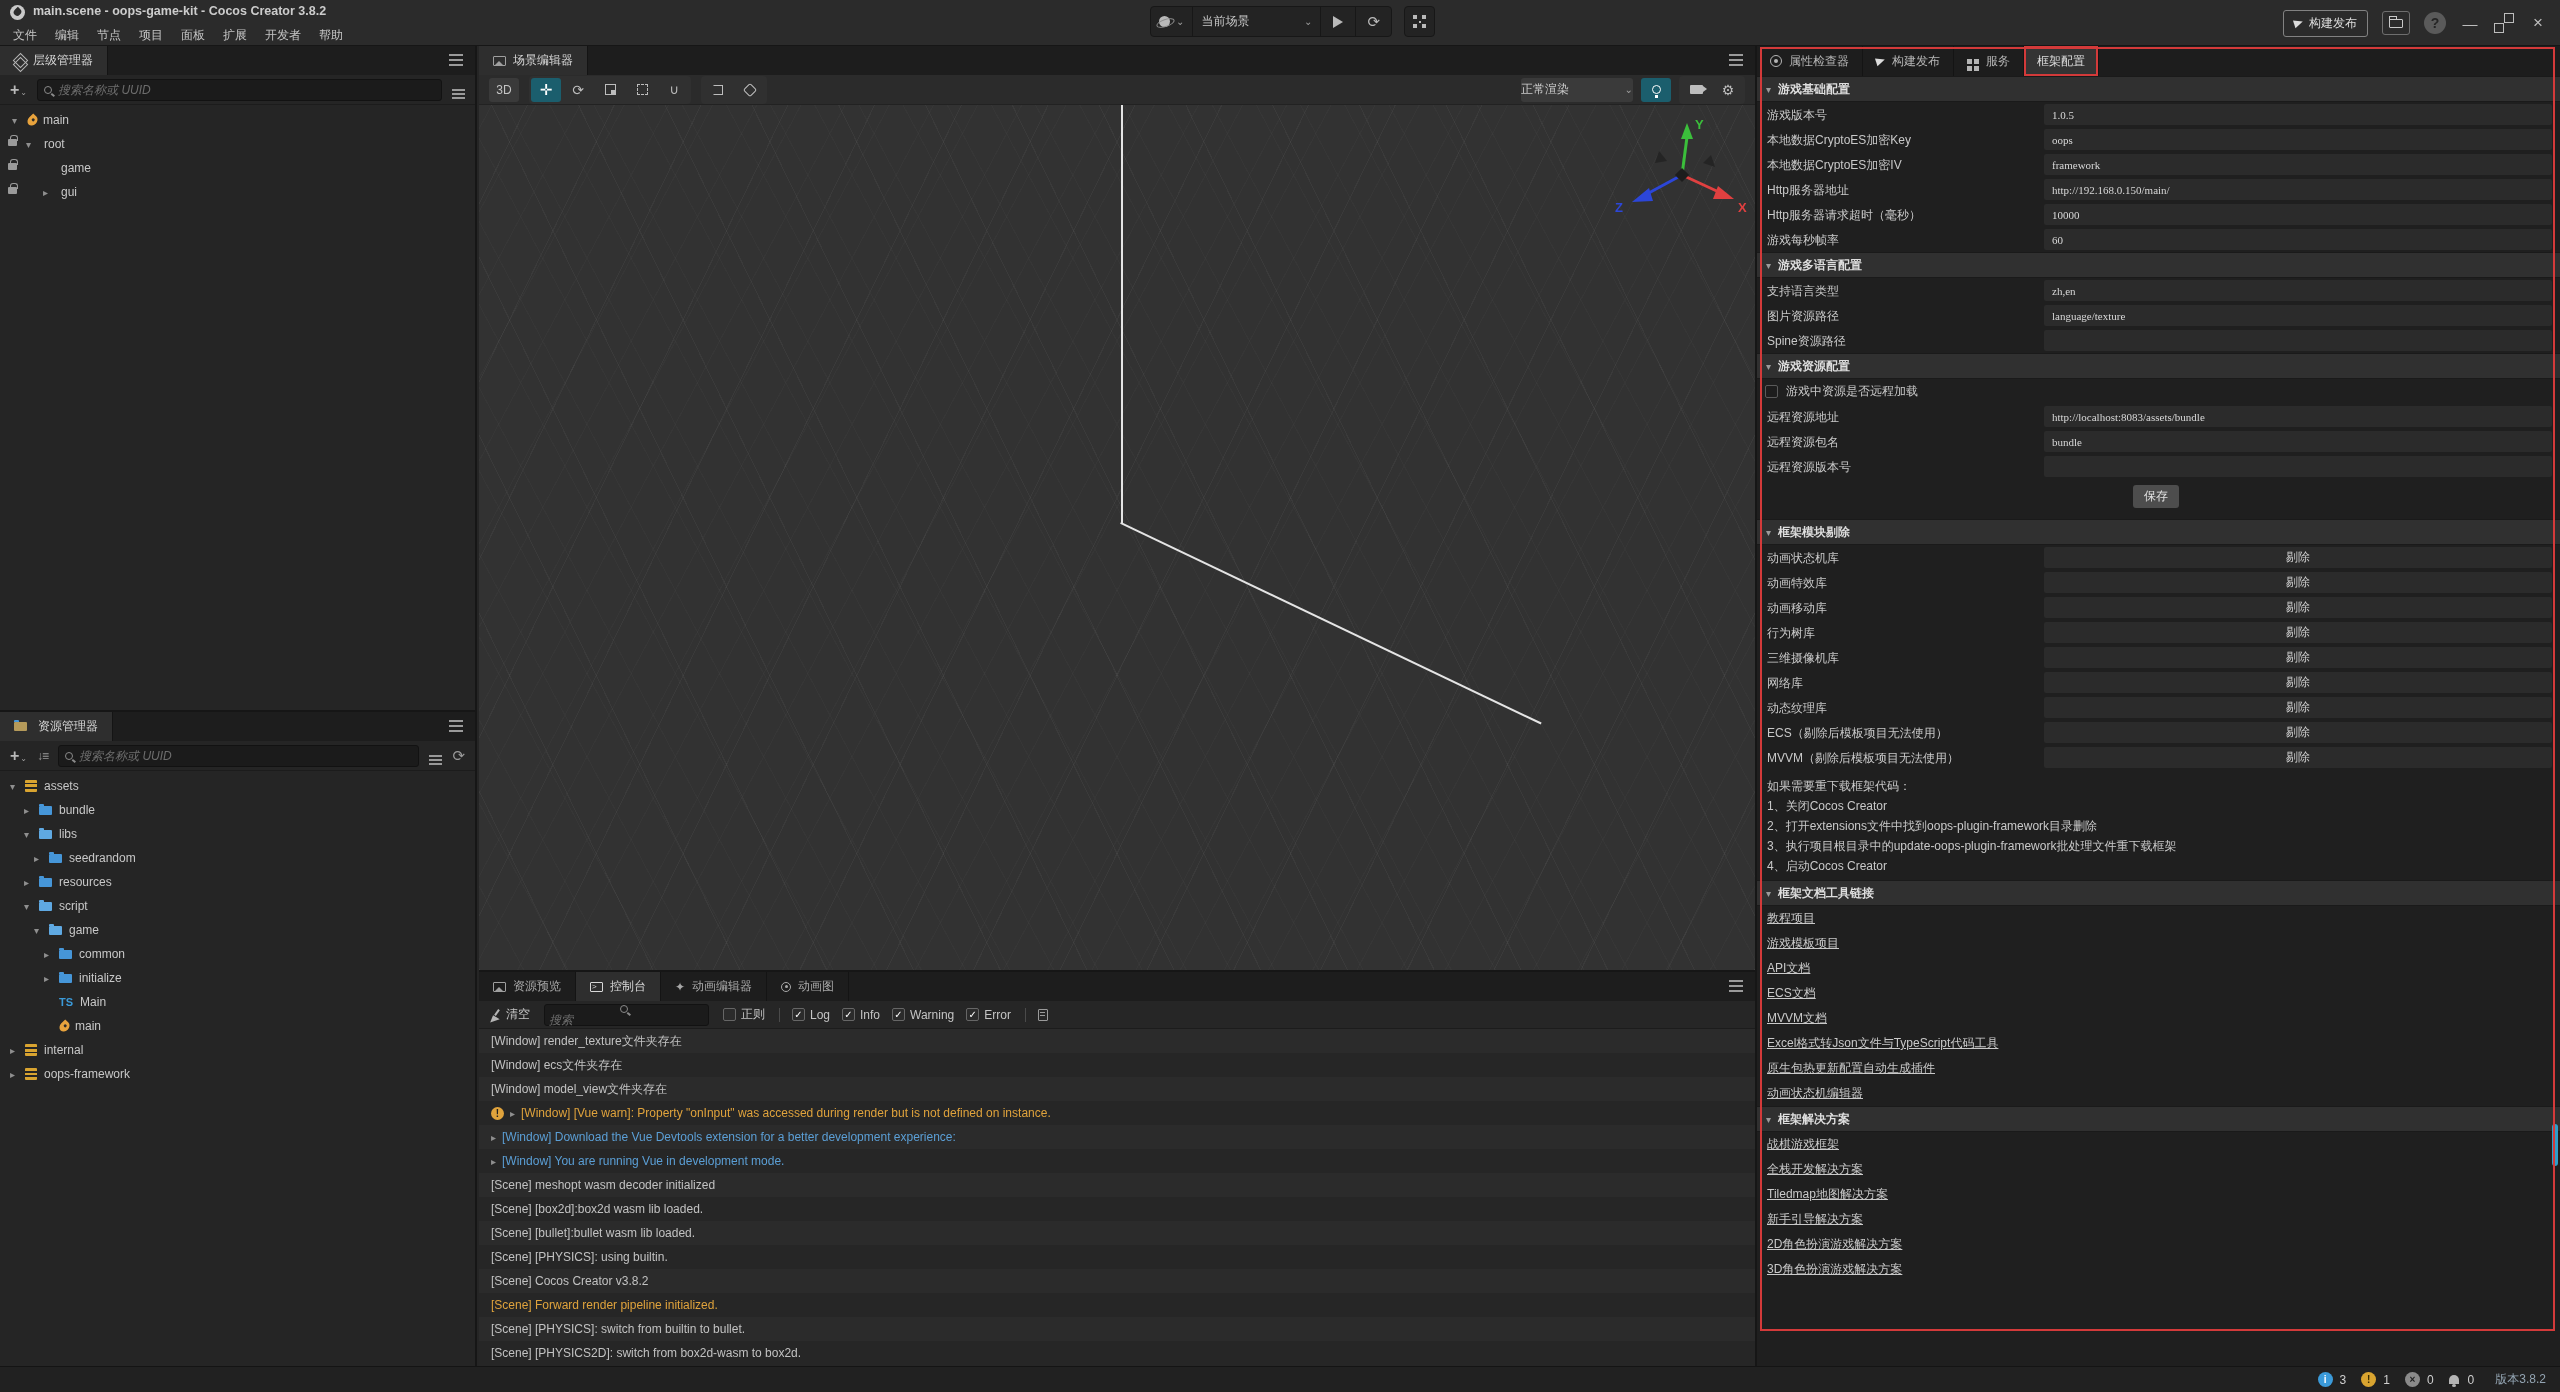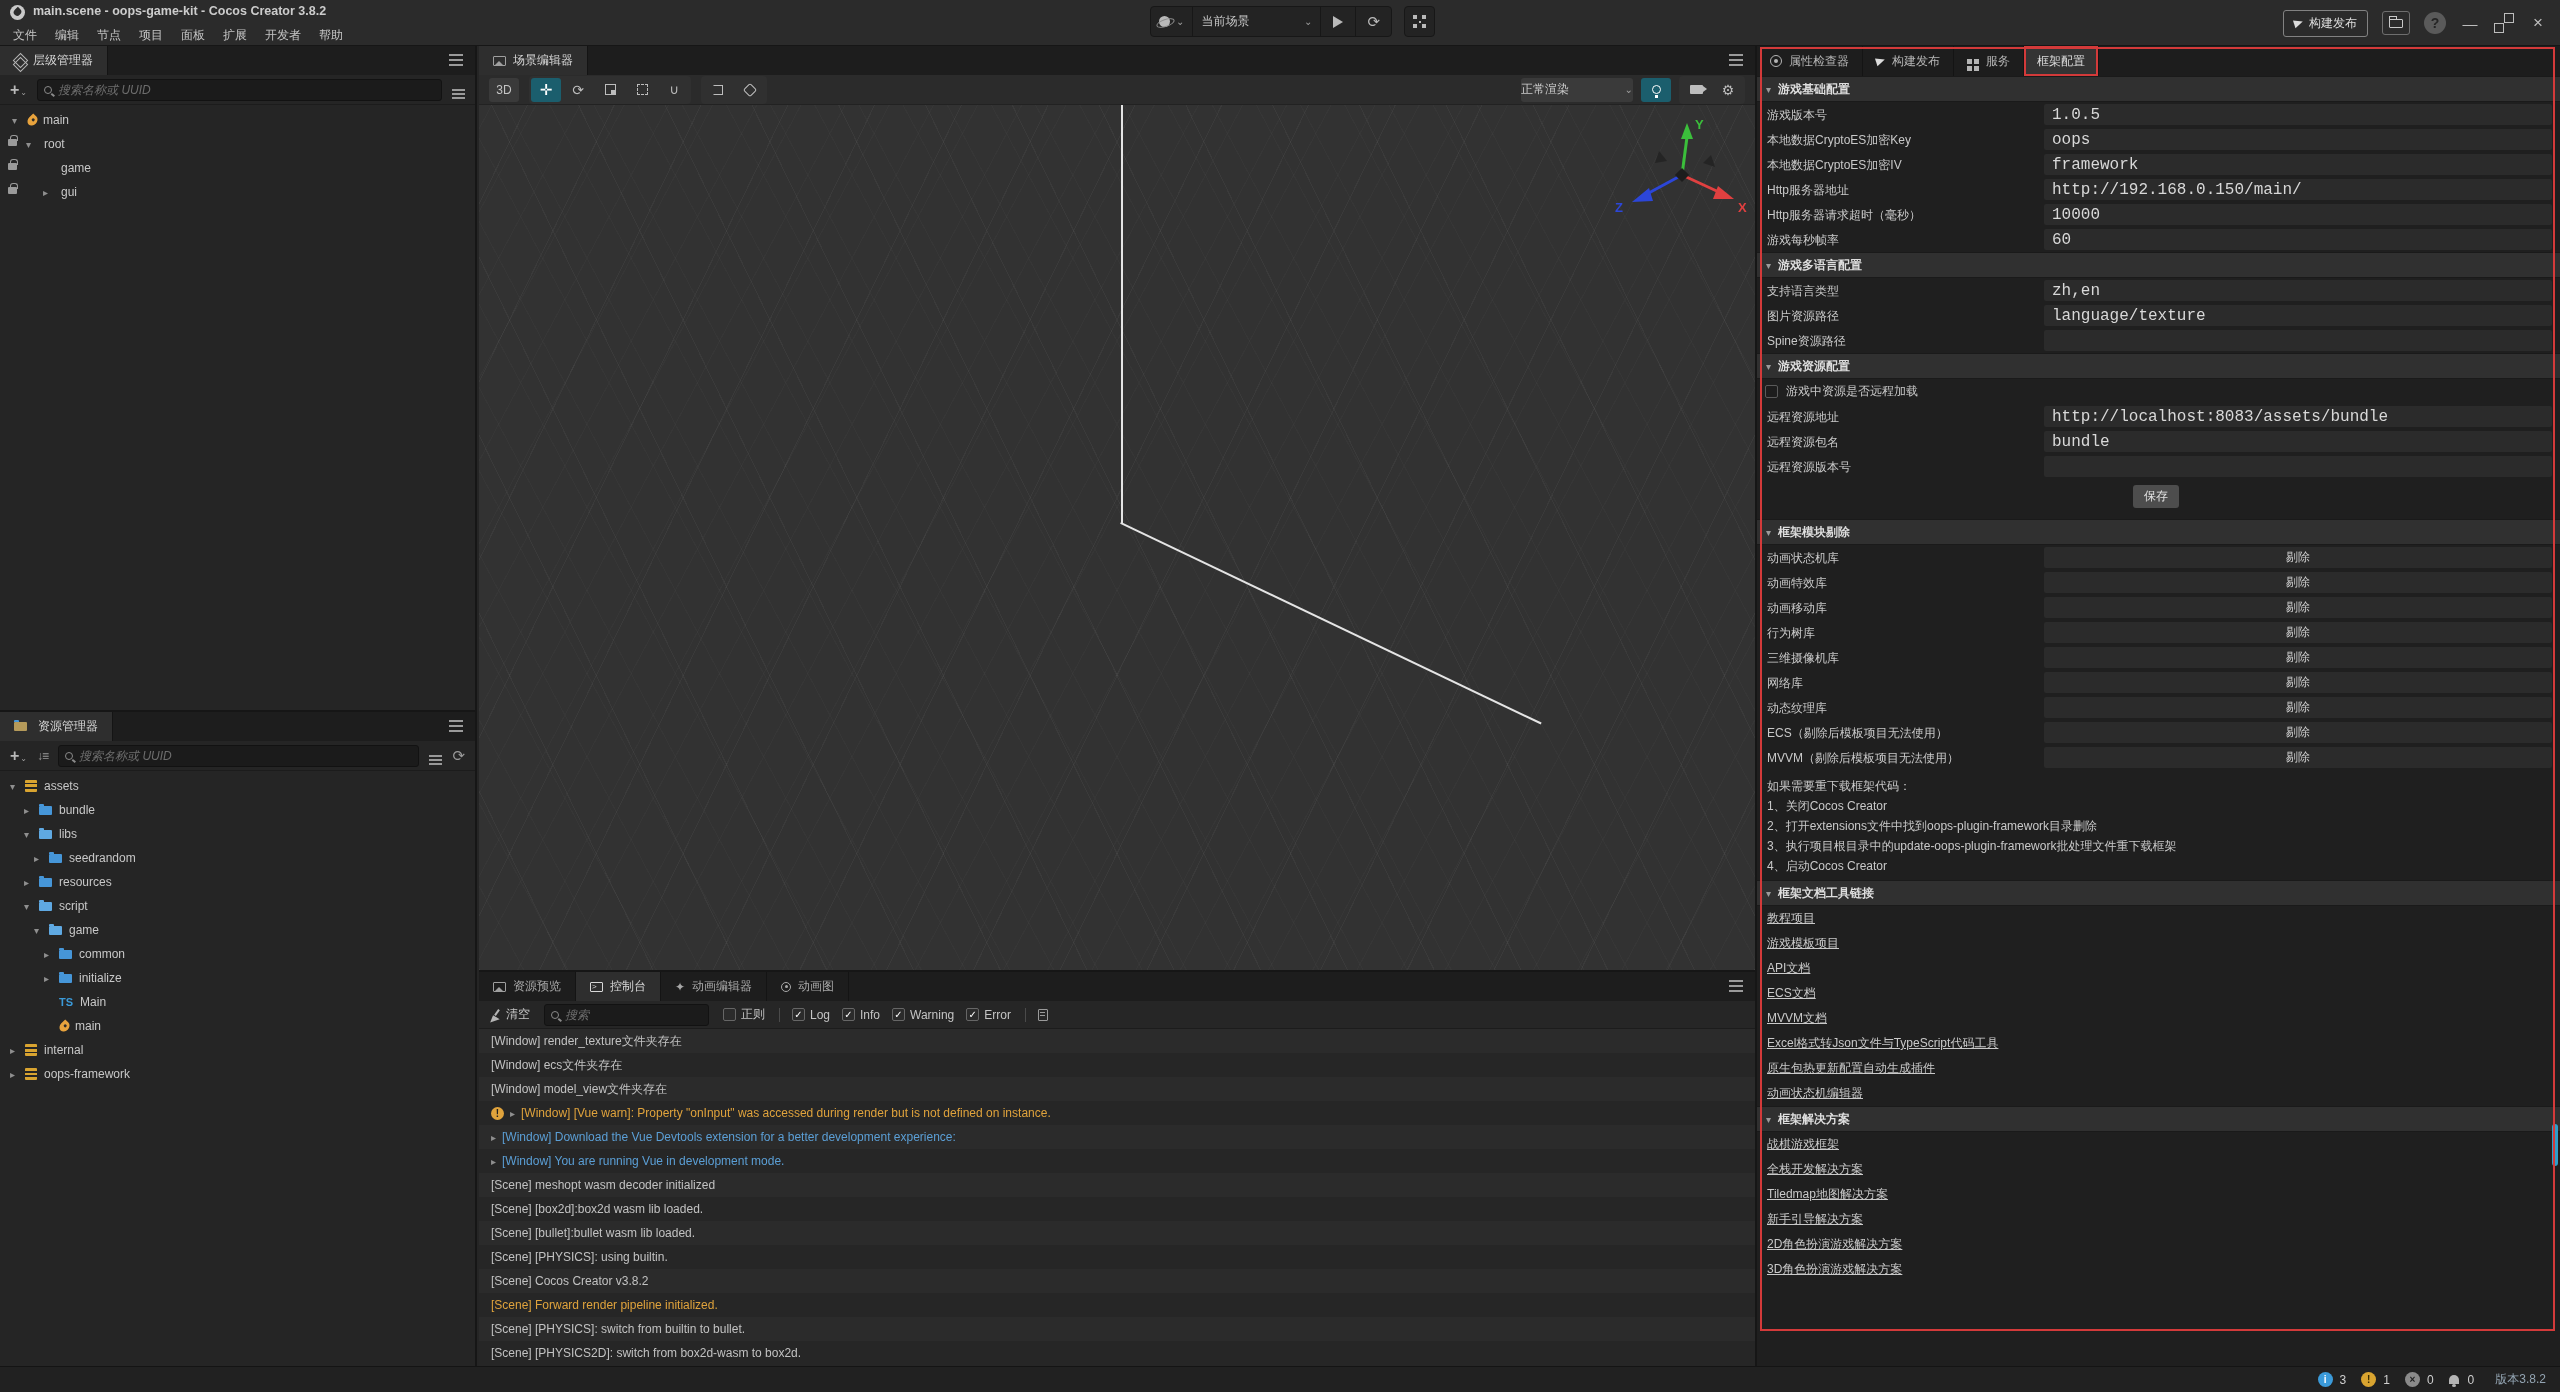--- a/index.html
+++ b/index.html
@@ -158,21 +158,21 @@
   .i-insp{position:relative;width:12px;height:12px;border:1.5px solid #b5b5b5;border-radius:50%;}
   .i-insp::after{content:"";position:absolute;left:2.5px;top:2.5px;width:4px;height:4px;border-radius:50%;background:#b5b5b5;}
   .i-service{width:5px;height:5px;background:#b5b5b5;box-shadow:7px 0 0 #b5b5b5,0 7px 0 #b5b5b5,7px 7px 0 #b5b5b5;margin-right:7px;}
   #insp-body{position:absolute;left:0;top:30px;right:0;bottom:0;overflow:hidden;}
   .sec-h{height:26px;background:#303030;border-top:1px solid #1a1a1a;border-bottom:1px solid #1a1a1a;display:flex;align-items:center;padding-left:9px;gap:7px;}
   .sec-h .arr{color:#9a9a9a;font-size:10px;}
   .sec-h .t{font-weight:bold;color:#dedede;}
   .f-row{position:relative;height:25px;}
   .f-lbl{position:absolute;left:10px;top:5px;color:#c9c9c9;white-space:nowrap;}
   .f-input{position:absolute;left:287px;right:8px;top:2px;height:21px;background:var(--input2);border-radius:2px;}
-  .f-input input{width:100%;height:100%;background:transparent;border:none;outline:none;color:#d8d8d8;font-size:16px;font-family:Liberation Mono, monospace;padding:0 8px;}
+  .f-input input{width:100%;height:100%;background:transparent;border:none;outline:none;color:#d8d8d8;font-size:11px;font-family:Liberation Serif, serif;padding:0 8px;}
   .cb-row{position:relative;height:25px;display:flex;align-items:center;padding-left:8px;gap:8px;}
   .cb-row .cbox{background:#1d1d1d;border-color:#5a5a5a;}
   .save-row{position:relative;height:40px;}
   .save-btn{position:absolute;left:376px;top:6px;width:46px;height:23px;background:#4d4d4d;border:none;border-radius:3px;color:#e2e2e2;font-size:12px;font-family:inherit;}
   .m-row{position:relative;height:25px;}
   .m-bar{position:absolute;left:287px;right:8px;top:2px;height:21px;background:var(--input2);border-radius:2px;text-align:center;line-height:21px;color:#cfcfcf;}
   .note{padding:6px 0 4px 10px;}
   .note-line{height:20px;line-height:20px;color:#c9c9c9;white-space:nowrap;}
   .link-row{height:25px;display:flex;align-items:center;padding-left:10px;}
   .link-row a{color:#c9c9c9;text-decoration:underline;cursor:pointer;white-space:nowrap;}
@@ -462,21 +462,21 @@
           <span class="i-animg"></span>
           <span>动画图</span>
         </div>
       </div>
     <span class="pmenu i-hmenu"></span>
     <div id="console-tools">
       <div class="clear-btn">
         <span class="i-broom"></span>
         <span>清空</span>
       </div>
-      <div class="search" style="margin-right:14px;">
+      <div class="search" style="margin-right:14px;flex-direction:column;">
         <span class="i-search"></span>
         <input placeholder="搜索" style="">
       </div>
       <label class="chk">
         <span class="cbox"></span>
         <span>正则</span>
       </label>
       <span class="vsep"></span>
       <span id="console-filters" style="display:flex;align-items:center;">
           <label class="chk">

